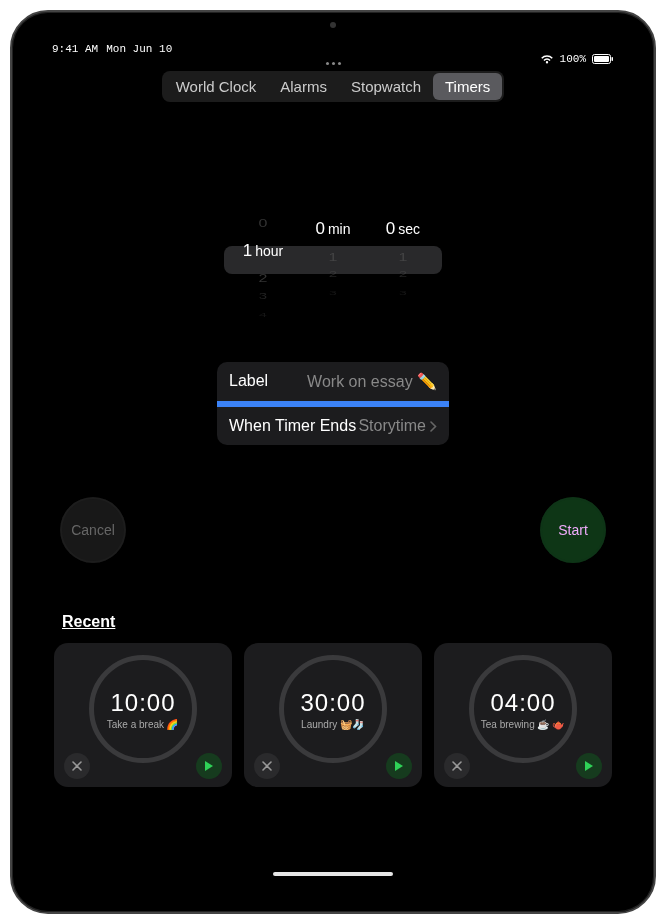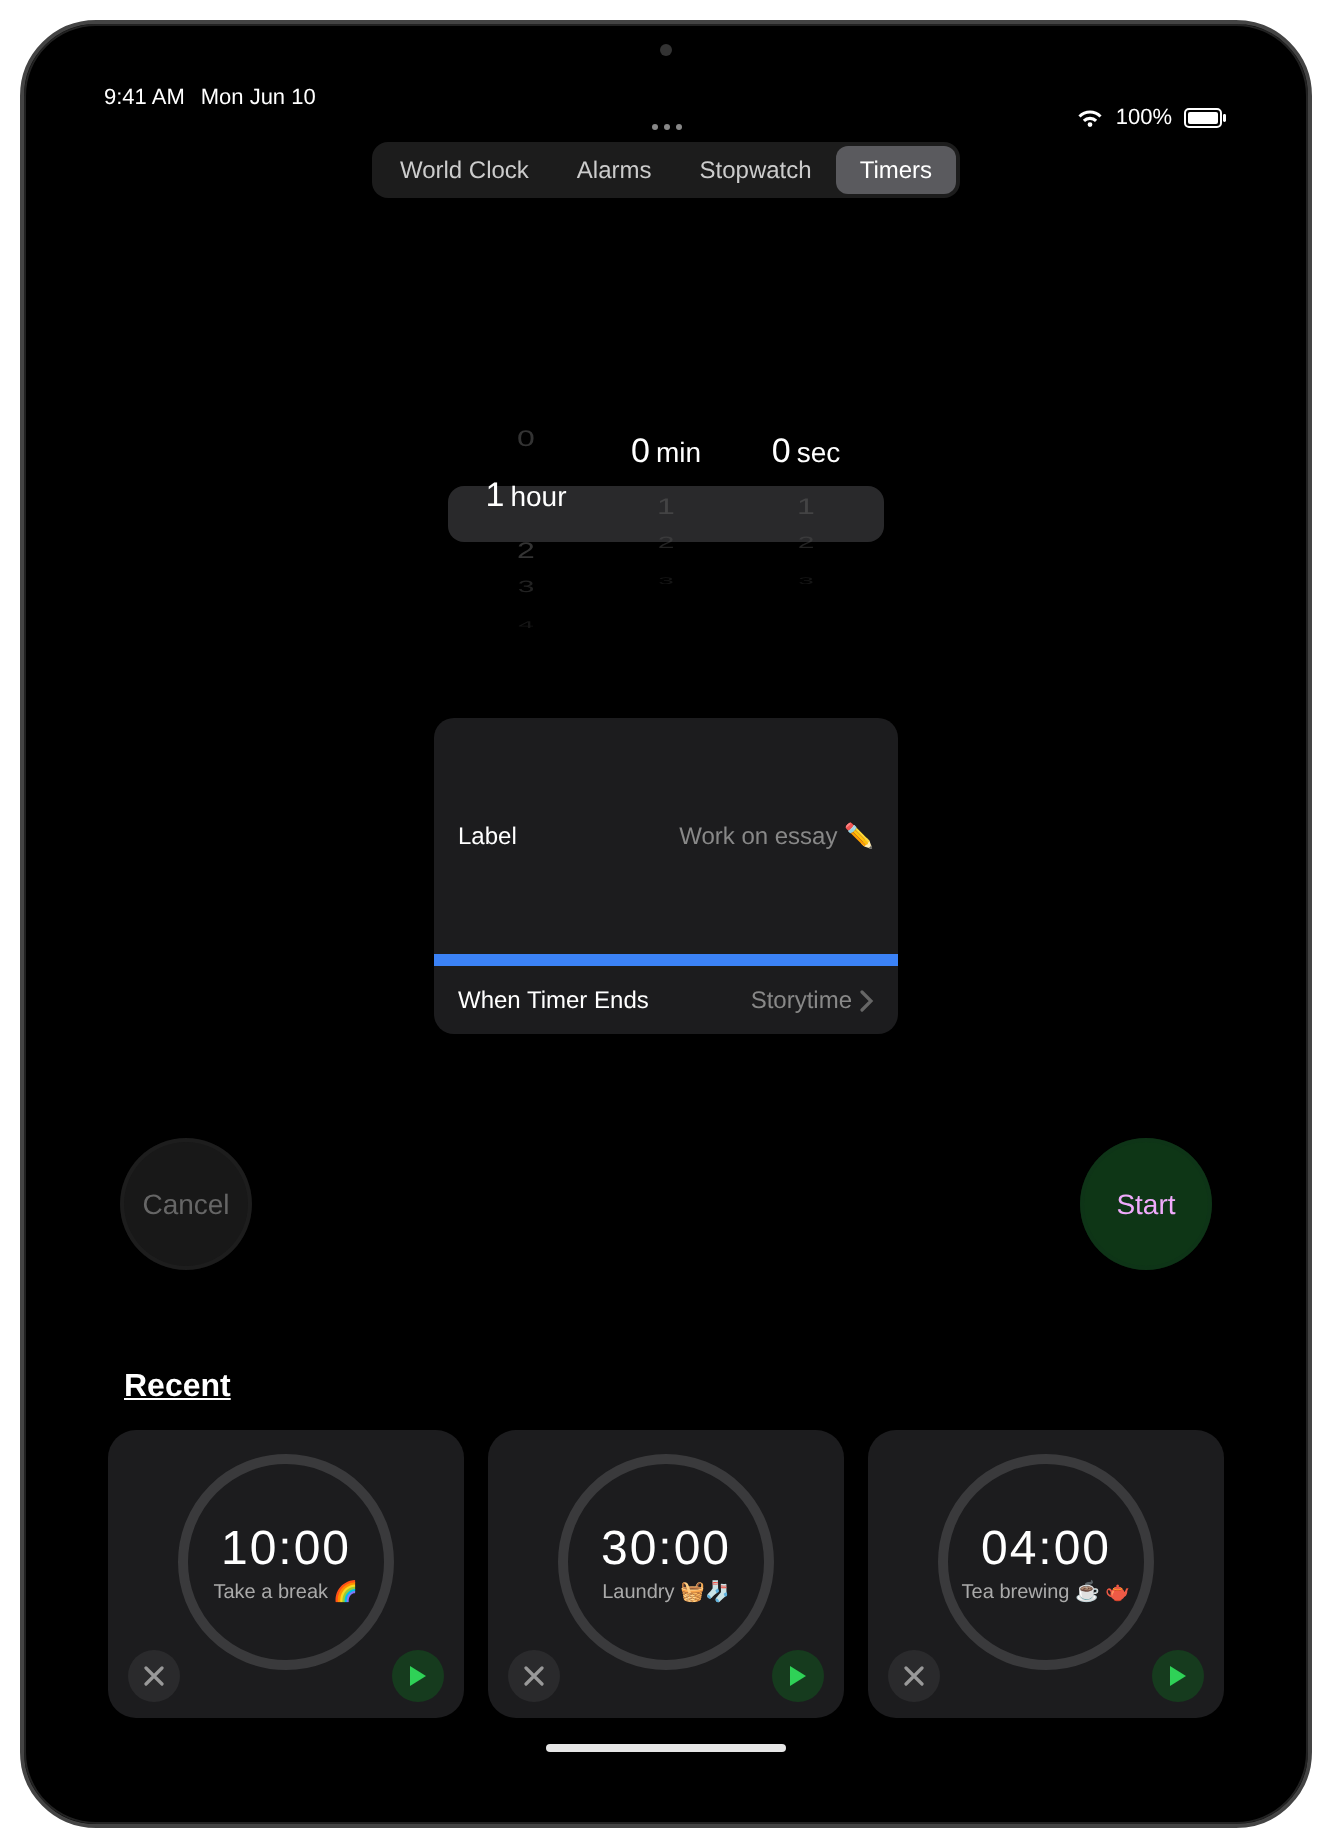--- a/index.html
+++ b/index.html
@@ -40,20 +40,21 @@
     }
     
     .status-bar {
       height: 18px;
       display: flex;
       justify-content: space-between;
       align-items: center;
       padding: 0 12px;
       font-size: 11px;
       font-weight: 500;
+      font-family: Liberation Mono, monospace;
     }
     .status-left { display: flex; gap: 8px; }
     .status-right { display: flex; gap: 6px; align-items: center; margin-top: 20px; }
     .wifi-icon svg, .battery-icon svg { display: block; }
     
     .multitask-dots {
       display: flex;
       justify-content: center;
       gap: 3px;
       margin-top: 4px;
@@ -69,21 +70,21 @@
       margin-bottom: 10px;
     }
     .segmented-inner {
       display: flex;
       background: rgba(80,80,80,0.35);
       border-radius: 8px;
       padding: 2px;
     }
     .seg-item {
       padding: 5px 12px;
-      font-size: 12px;
+      font-size: 15px;
       color: #ccc;
       border-radius: 6px;
       cursor: pointer;
     }
     .seg-item.active {
       background: #5a5a5e;
       color: #fff;
     }
     
     .picker-area {
@@ -144,22 +145,21 @@
       margin: 50px auto 0;
       background: #1c1c1e;
       border-radius: 10px;
       overflow: hidden;
     }
     .settings-row {
       display: flex;
       justify-content: space-between;
       align-items: flex-start;
       padding: 10px 12px;
-      font-size: 12px;
-      margin-top: 42px;
+      font-size: 16px;
     }
     .settings-row + .settings-row {
       border-top: 6px solid #3b82f6;
     }
     .settings-label { color: #fff; }
     .settings-value { color: #888; display: flex; align-items: center; gap: 4px; }
     .chev svg { display: block; }
     
     .action-row {
       display: flex;

